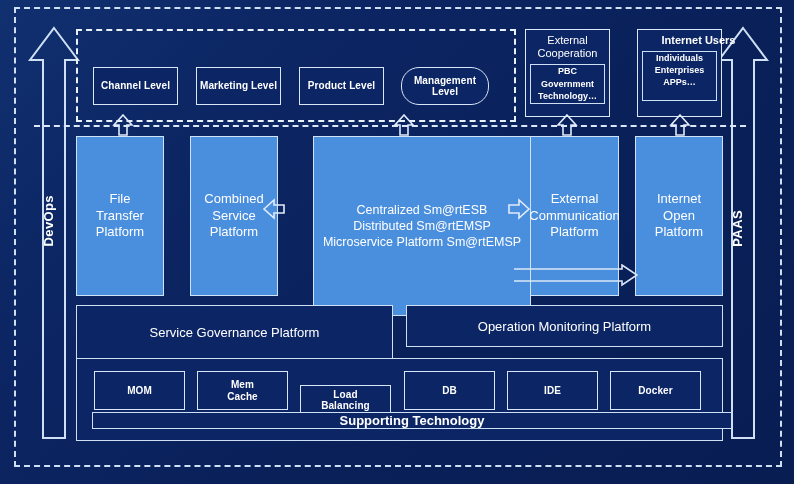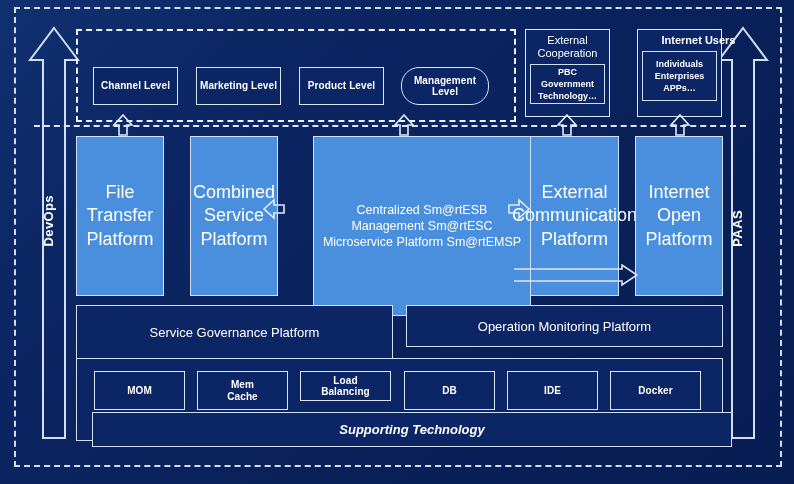--- a/index.html
+++ b/index.html
@@ -41,31 +41,31 @@
   .chip.lvl{font-size:10px;letter-spacing:.1px;}
   .ext-outer{
     border:1.6px solid #dbe8f8;background:#0b2565;
     display:flex;flex-direction:column;align-items:center;
     color:#ffffff;
   }
   .ext-title{font-size:11px;font-weight:bold;line-height:1.2;text-align:center;padding-top:4px;}
   .ext-title.two{font-weight:normal;}
   .ext-inner{
     border:1.4px solid #cfe0f5;background:#0b2565;
-    display:flex;align-items:center;justify-content:center;text-align:center;
+    display:flex;align-items:flex-start;justify-content:center;text-align:center;
     color:#ffffff;font-size:9px;line-height:1.35;font-weight:bold;
   }
 
   
   .platform{
     background:#4a8ede;border:1.4px solid #cfe2f7;
     display:flex;align-items:center;justify-content:center;
     text-align:center;color:#ffffff;line-height:1.28;
   }
-  .platform .p-txt{font-size:18px;}
+  .platform .p-txt{font-size:13px;}
   .platform.center .p-txt{font-size:12.5px;}
 
   
   .govbar{
     border:1.6px solid #cfe0f5;background:#0b2565;
     display:flex;align-items:center;justify-content:center;
     color:#ffffff;font-size:13px;
   }
 
   
@@ -187,21 +187,21 @@
 
   <div class="abs h-arrow" style="left:263px;top:198px;width:22px;height:22px;">
     <svg width="22" height="22" viewBox="0 0 22 22">
       <path d="M1 11 L11 2 L11 7 L21 7 L21 15 L11 15 L11 20 Z" fill="none" stroke="#e2ecfa" stroke-width="1.6"></path>
     </svg>
   </div>
 
   <div class="abs platform center" style="left:289px;top:136px;width:218px;height:180px;margin-left:24px;">
     <div class="p-txt">
       <span>Centralized Sm@rtESB</span><br>
-      <span>Management Sm@rtESC</span><br>
+      <span>Distributed Sm@rtEMSP</span><br>
       <span>Microservice Platform Sm@rtEMSP</span>
     </div>
   </div>
 
   <div class="abs h-arrow" style="left:508px;top:198px;width:22px;height:22px;">
     <svg width="22" height="22" viewBox="0 0 22 22">
       <path d="M21 11 L11 2 L11 7 L1 7 L1 15 L11 15 L11 20 Z" fill="none" stroke="#e2ecfa" stroke-width="1.6"></path>
     </svg>
   </div>
 
@@ -238,33 +238,33 @@
 
   <div class="abs chip lvl" style="left:94px;top:371px;width:91px;height:39px;">
     <span>MOM</span>
   </div>
   <div class="abs chip lvl" style="left:197px;top:371px;width:91px;height:39px;">
     <div>
       <span>Mem</span><br>
       <span>Cache</span>
     </div>
   </div>
-  <div class="abs chip lvl" style="left:300px;top:371px;width:91px;height:30px;">
+  <div class="abs chip lvl" style="left:300px;top:385px;width:91px;height:30px;">
     <div>
       <span>Load</span><br>
       <span>Balancing</span>
     </div>
   </div>
   <div class="abs chip lvl" style="left:507px;top:371px;width:91px;height:39px;">
     <span>IDE</span>
   </div>
   <div class="abs chip lvl" style="left:404px;top:371px;width:91px;height:39px;">
     <span>DB</span>
   </div>
   <div class="abs chip lvl" style="left:610px;top:371px;width:91px;height:39px;">
     <span>Docker</span>
   </div>
 
-  <div class="abs support-bar" style="left:92px;top:412px;width:640px;height:35px;font-style:italic;">
+  <div class="abs support-bar" style="left:92px;top:412px;width:640px;height:17px;">
     <span>Supporting Technology</span>
   </div>
 
 </div>
 
 </body></html>

